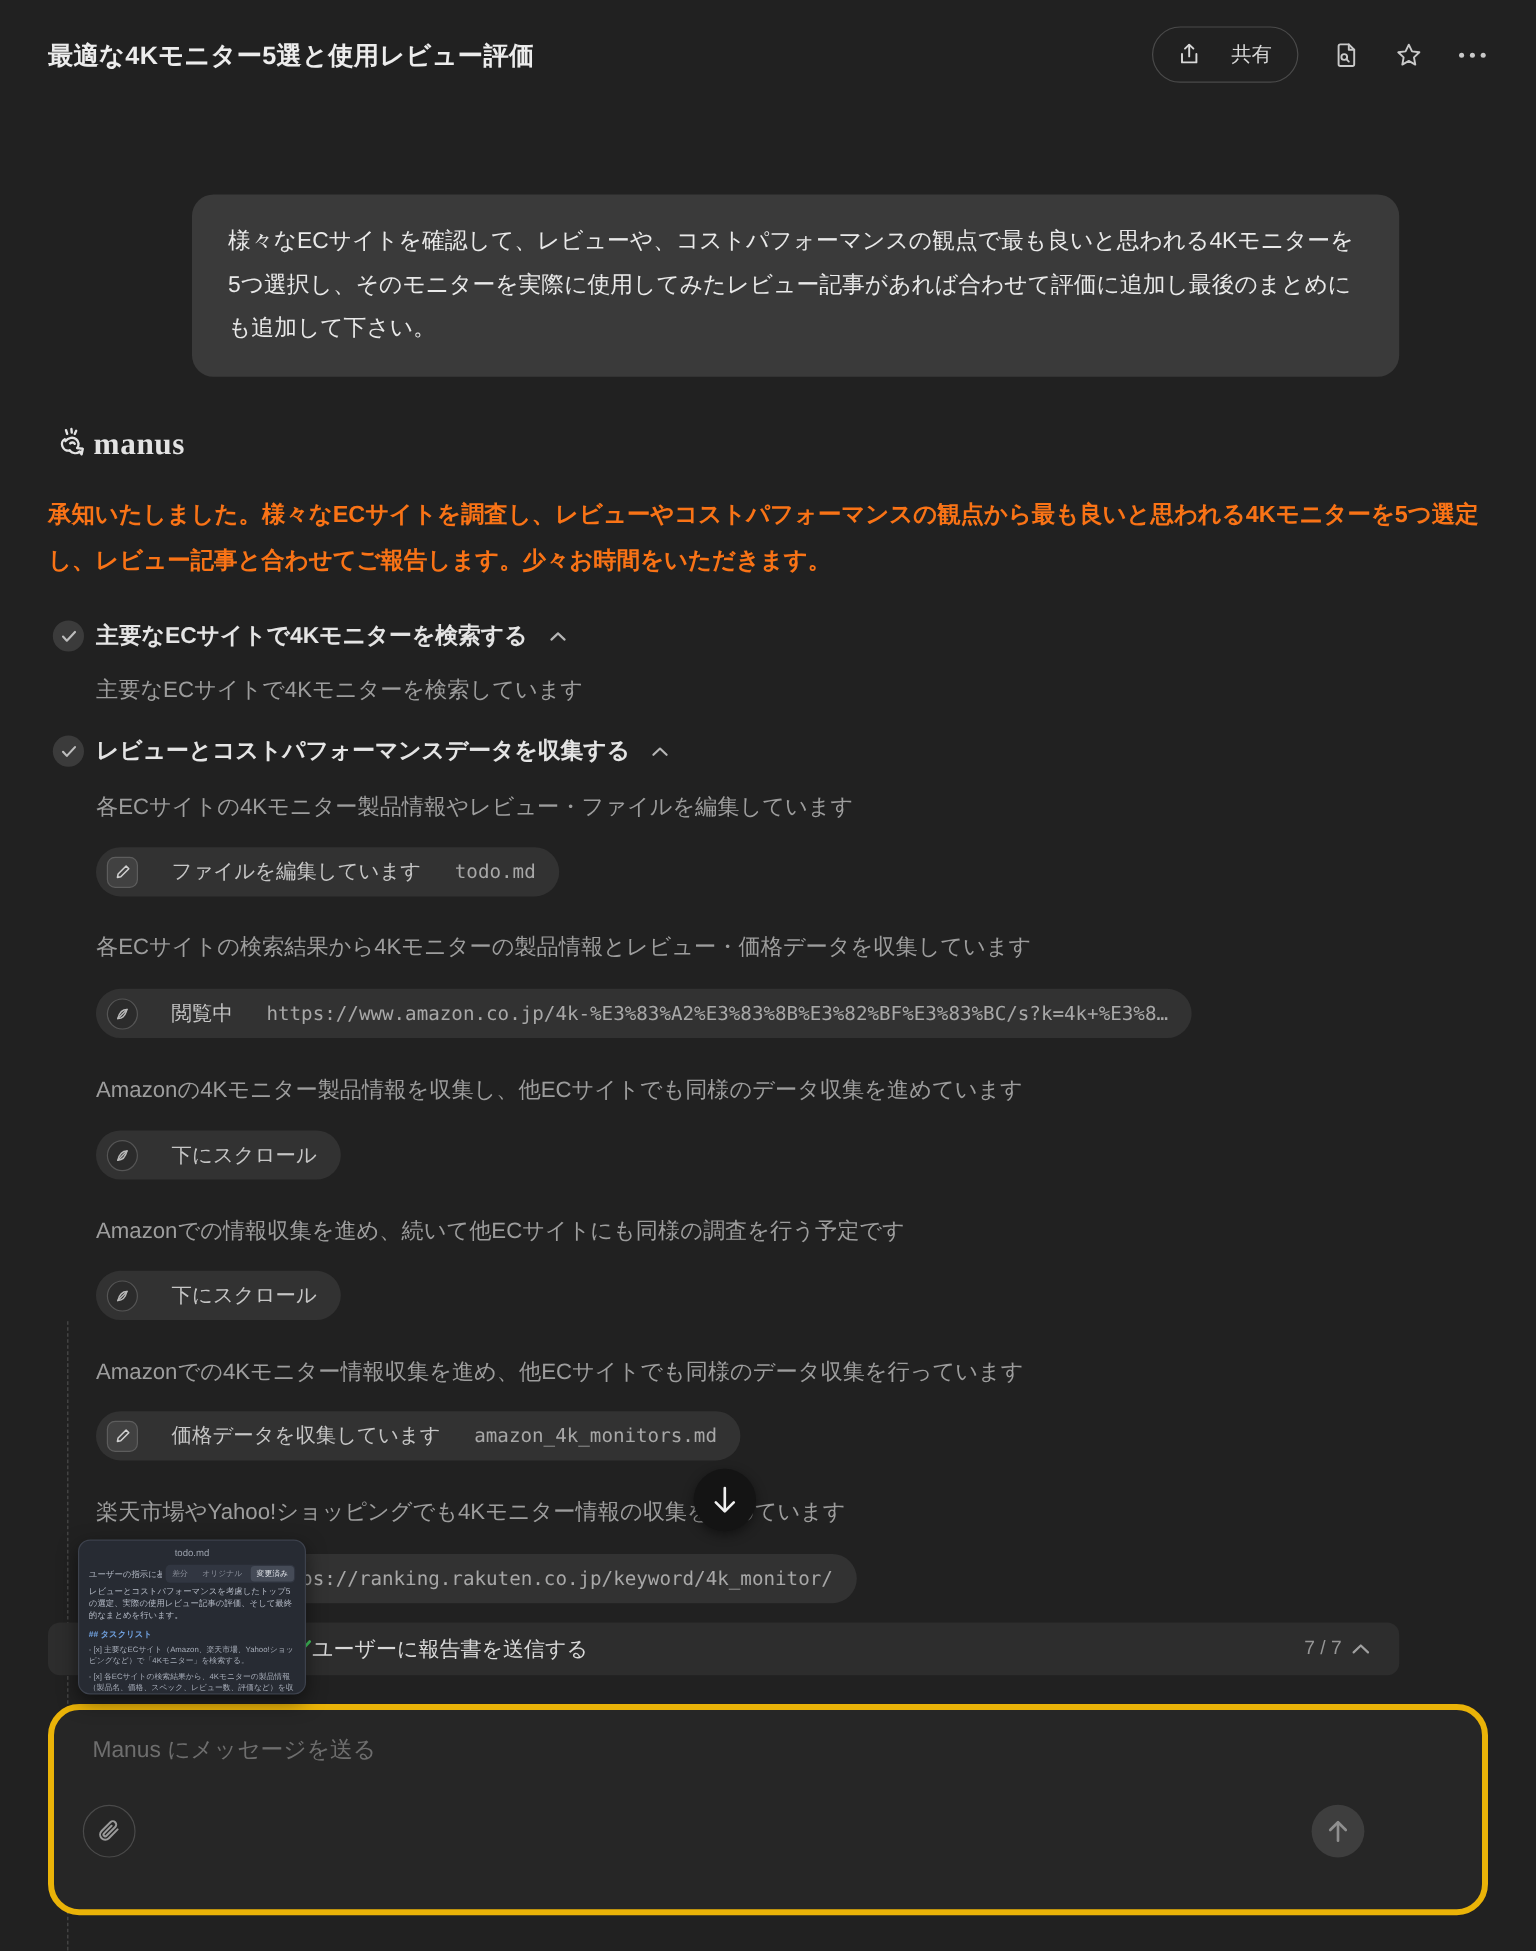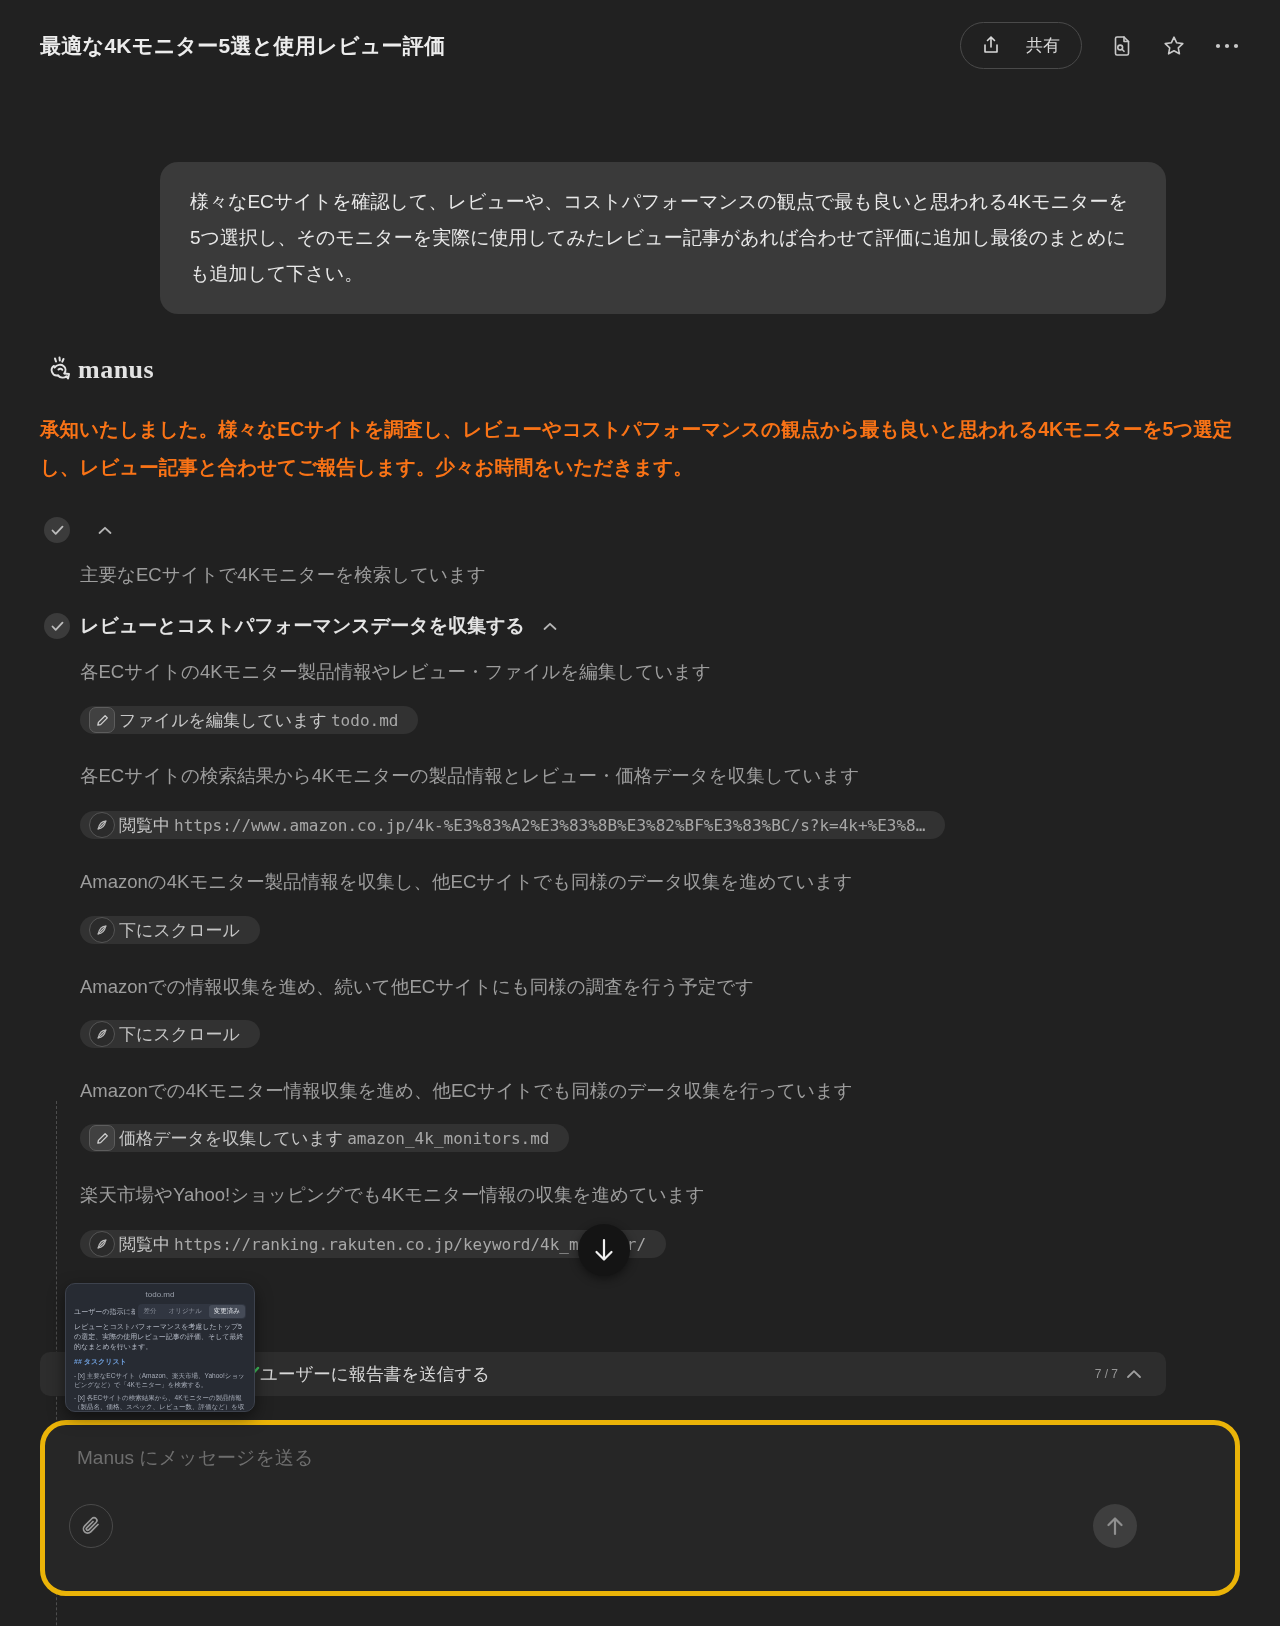--- a/index.html
+++ b/index.html
@@ -30,23 +30,23 @@
 
   
   .tasks { position:relative; margin-top:0; }
   .task-connector { position:absolute; left:56px; top:585px; height:780px; border-left:1px dashed #4d4d4d; z-index:0; }
   .task-row { position:relative; display:flex; align-items:center; padding-left:80px; height:28px; z-index:1; }
   .task-check { position:absolute; left:44px; top:1px; width:26px; height:26px; border-radius:50%; background:#3b3b3b; display:flex; align-items:center; justify-content:center; }
   .task-title { font-size:19px; font-weight:700; color:#e4e4e4; }
   .task-chevron { margin-left:18px; display:flex; align-items:center; cursor:pointer; }
   .step-text { margin-left:80px; margin-right:60px; font-size:18.5px; line-height:28px; color:#9d9d9d; }
   .chip {
-    position:relative; display:inline-flex; align-items:center; gap:4px;
+    position:relative; display:inline-flex; align-items:center; gap:28px;
     margin-left:80px; background:#323232; border-radius:999px;
-    padding:7px 20px 7px 9px; font-size:17px; color:#c6c6c6; height:28px; cursor:pointer; z-index:1;
+    padding:7px 20px 7px 9px; font-size:17px; color:#c6c6c6; height:41px; cursor:pointer; z-index:1;
   }
   .chip .mono { font-family:"DejaVu Sans Mono", monospace; font-size:16px; color:#a8a8a8; white-space:nowrap; }
   .chip-icon-square { width:26px; height:26px; border-radius:7px; background:#414141; border:1px solid #5d5d5d; display:flex; align-items:center; justify-content:center; flex:0 0 auto; }
   .chip-icon-circle { width:26px; height:26px; border-radius:50%; background:#2b2b2b; border:1px solid #555; display:flex; align-items:center; justify-content:center; flex:0 0 auto; }
   .mt17{margin-top:17px}.mt18{margin-top:18px}.mt19{margin-top:19px}.mt20{margin-top:20px}
   .mt21{margin-top:21px}.mt23{margin-top:23px}.mt28{margin-top:28px}.mt29{margin-top:29px}.mt30{margin-top:30px}
 
   
   .scroll-down-btn {
     position:absolute; left:578px; top:1224px; width:52px; height:52px; border-radius:50%;
@@ -71,21 +71,21 @@
   .preview-section { margin-top:5px; font-size:7px; font-weight:700; color:#6f9fdc; }
   .preview-check { margin-top:4px; font-size:6.5px; line-height:9px; color:#a7adb9; }
 
   
   .status-bar {
     position:absolute; left:40px; top:1352px; width:1126px; height:44px;
     background:#2d2d2d; border-radius:10px; z-index:20;
     display:flex; align-items:center; padding:0 24px 0 200px; gap:0; cursor:pointer;
   }
   .status-label { flex:1; font-size:17.5px; color:#d8d8d8; }
-  .status-progress { font-size:12px; color:#969696; margin-right:8px;text-align:right; }
+  .status-progress { font-size:16px; color:#969696; margin-right:8px;text-align:right; }
 
   
   .composer {
     position:absolute; left:40px; top:1420px; width:1200px; height:176px;
     background:#262626; border:5px solid #eab308; border-radius:26px; z-index:15;
   }
   .composer textarea {
     position:absolute; left:32px; top:20px; width:1000px; height:60px;
     background:transparent; border:none; outline:none; resize:none;
     font-family:"Liberation Sans", sans-serif; font-size:19px; color:#dcdcdc;
@@ -161,20 +161,21 @@
 <div class="tasks">
   <div class="task-connector"></div>
 
   
   <div class="task-row mt30">
     <span class="task-check">
       <svg width="13" height="11" viewBox="0 0 13 11" fill="none" stroke="#bdbdbd" stroke-width="1.8" stroke-linecap="round" stroke-linejoin="round">
           <path d="M1.5 5.5 l3.2 3.4 L11.5 1.6"></path>
         </svg>
     </span>
+    <span class="task-title">主要なECサイトで4Kモニターを検索する</span>
     <span class="task-chevron">
       <svg width="14" height="9" viewBox="0 0 14 9" fill="none" stroke="#b5b5b5" stroke-width="1.8" stroke-linecap="round" stroke-linejoin="round">
           <path d="M1.5 7 L7 1.8 L12.5 7"></path>
         </svg>
     </span>
   </div>
   <div class="step-text mt17">主要なECサイトで4Kモニターを検索しています</div>
 
   
   <div class="task-row mt23">

